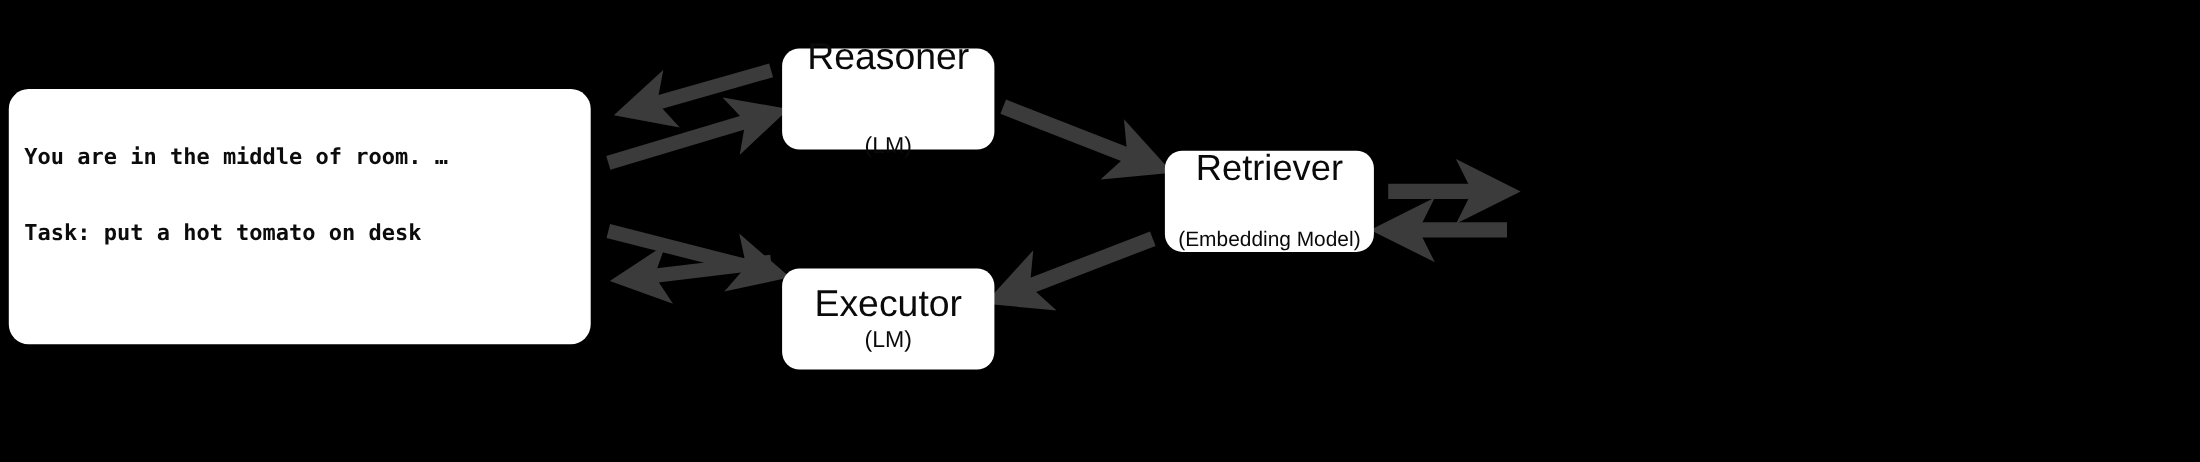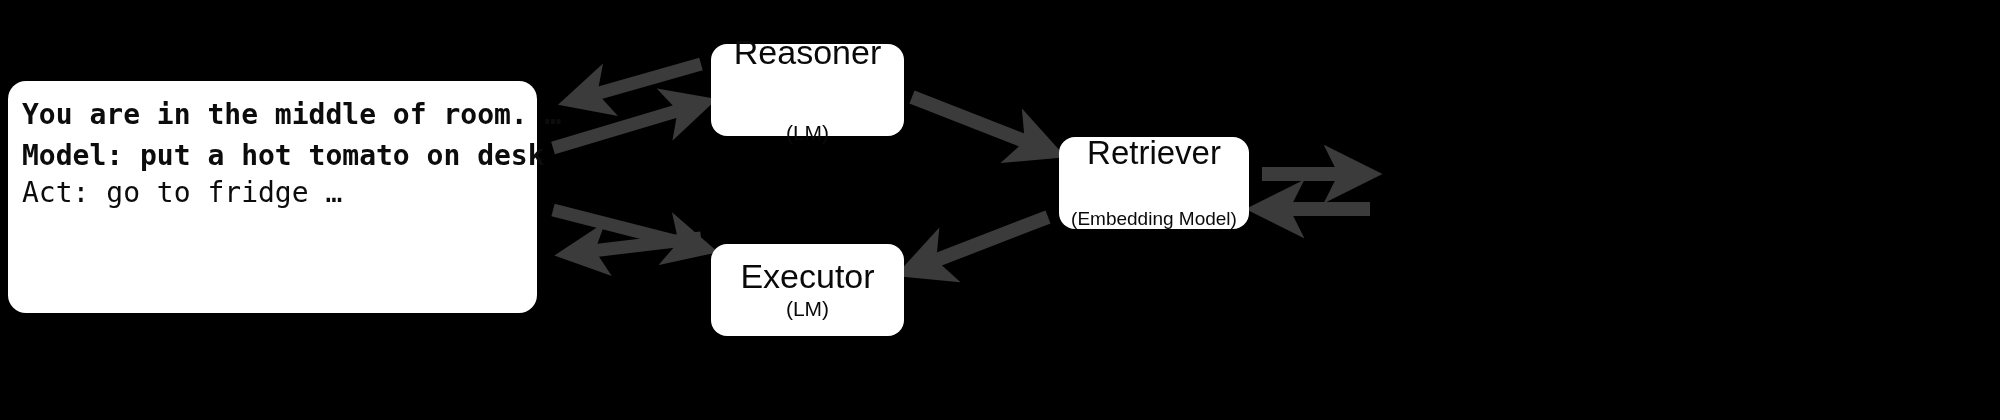--- a/index.html
+++ b/index.html
@@ -23,24 +23,25 @@
     top: 81px;
     width: 529px;
     height: 232px;
     background: #ffffff;
     border-radius: 18px;
     box-sizing: border-box;
     padding: 13px 0 0 14px;
   }
   .tline {
     font-family: "DejaVu Sans Mono", "Liberation Mono", monospace;
-    font-size: 28px;
+    font-size: 20px;
     color: #0c0c0c;
     white-space: pre;
     letter-spacing: 0px;
+    margin-top: 28px;
   }
   .tline.bold {
     font-weight: 700;
     line-height: 41px;
   }
   .tline.plain {
     font-weight: 400;
     line-height: 34px;
   }
 
@@ -124,22 +125,21 @@
       <line x1="1262" y1="174" x2="1360" y2="174" stroke="#3b3b3b" stroke-width="14" marker-end="url(#ah)"></line>
     </g>
 
     <g>
       <line x1="1370" y1="209" x2="1268" y2="209" stroke="#3b3b3b" stroke-width="14" marker-end="url(#ah)"></line>
     </g>
   </svg>
 
   <div class="transcript">
     <div class="tline bold">You are in the middle of room. …</div>
-    <div class="tline bold">Model: put a hot tomato on desk</div>
-    <div class="tline plain">Act: go to fridge …</div>
+    <div class="tline bold">Task: put a hot tomato on desk</div>
   </div>
 
   <div class="modbox" id="box-reasoner">
     <div class="mtitle">Reasoner</div>
     <div class="msub">(LM)</div>
   </div>
 
   <div class="modbox" id="box-executor">
     <div class="mtitle">Executor</div>
     <div class="msub">(LM)</div>

